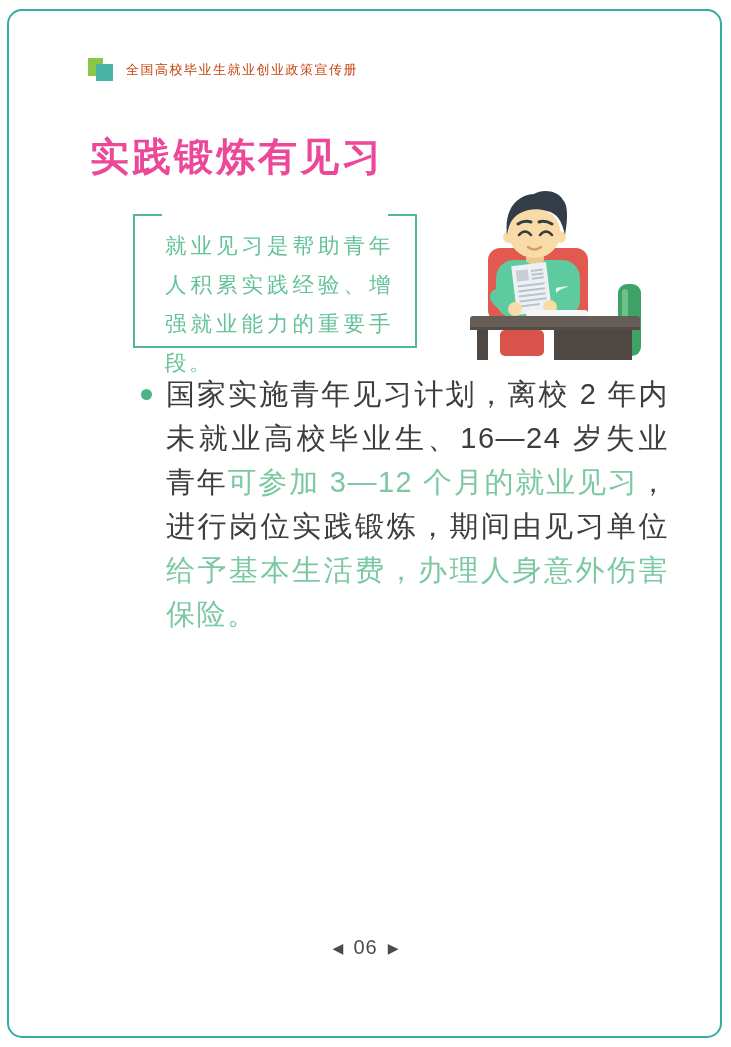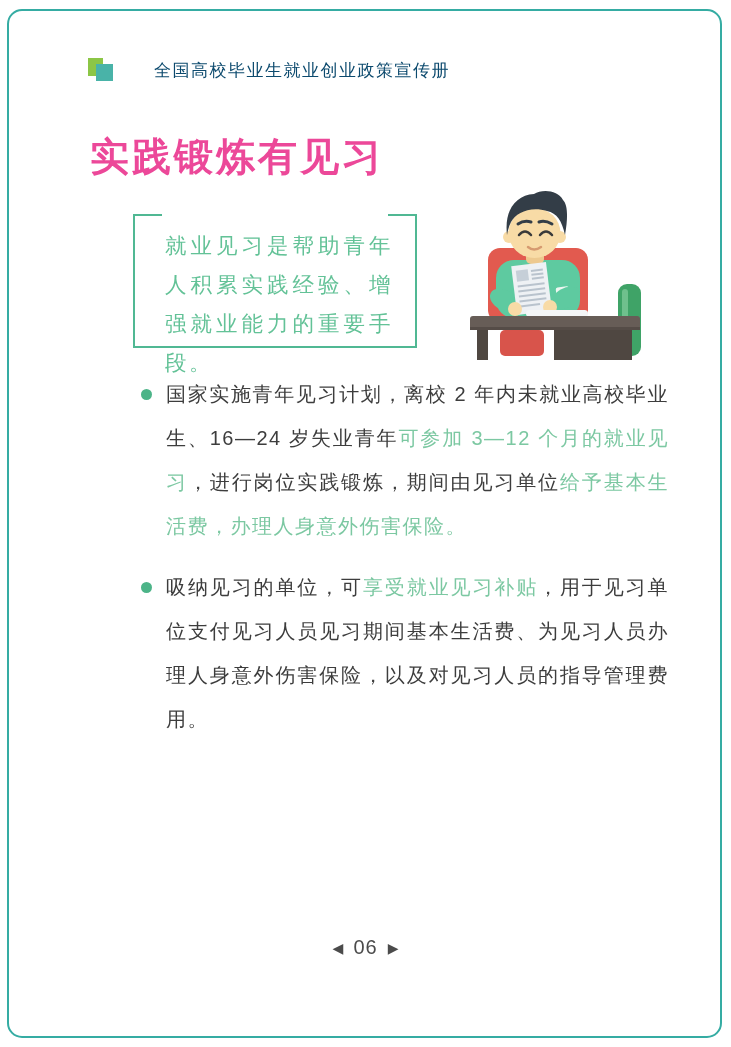--- a/index.html
+++ b/index.html
@@ -10,21 +10,21 @@
   
   .frame {
     position:absolute; left:7px; top:9px; right:9px; bottom:9px;
     border:2.5px solid #35aca3; border-radius:15px; pointer-events:none;
   }
   
   .hdr { position:absolute; left:88px; top:58px; display:flex; align-items:center; gap:11px; }
   .hdr-icon { position:relative; width:27px; height:24px; flex:0 0 auto; }
   .sq-green { position:absolute; left:0; top:0; width:15px; height:18px; background:#8cc646; }
   .sq-teal  { position:absolute; left:8px; top:6px; width:17px; height:17px; background:#49b3a8; }
-  .hdr-text { font-size:17px; color:#0c4a6e; letter-spacing:1.5px; white-space:nowrap;margin-left:28px; }
+  .hdr-text { font-size:13px; color:#c2410c; letter-spacing:1.5px; white-space:nowrap; }
   
   .title {
     position:absolute; left:90px; top:130px; margin:0;
     font-size:39px; font-weight:800; color:#ec4899; letter-spacing:3px; white-space:nowrap;
   }
   
   .quote {
     position:absolute; left:133px; top:214px; width:284px; height:134px; box-sizing:border-box;
     border-left:2px solid #50b893; border-right:2px solid #50b893; border-bottom:2px solid #50b893;
   }
@@ -37,21 +37,21 @@
     margin:13px 22px 0 30px; font-size:21.5px; line-height:39px;
     color:#63c297; letter-spacing:2.5px; text-align:justify;
   }
   
   .illus { position:absolute; left:468px; top:188px; width:202px; height:172px; }
   
   .bullets { position:absolute; left:141px; top:372px; width:528px; margin:0; padding:0; list-style:none; }
   .bullets li { position:relative; padding-left:25px; margin-bottom:17px; }
   .dot { position:absolute; left:0; top:17px; width:11px; height:11px; border-radius:50%; background:#4cb488; }
   .btext {
-    margin:0; font-size:20px; line-height:44px; color:#3d3d3d;
+    margin:0; font-size:29px; line-height:44px; color:#3d3d3d;
     letter-spacing:1.5px; text-align:justify;
   }
   .hl { color:#7cc8a2; }
   
   .foot {
     position:absolute; left:0; right:0; top:936px;
     display:flex; justify-content:center; align-items:center; gap:10px; color:#4b4b4b;
   }
   .arrow { font-size:14px; line-height:1; }
   .pnum  { font-size:20px; letter-spacing:1px; }
@@ -133,24 +133,20 @@
       <rect x="32" y="142" width="44" height="26" rx="5" fill="#d8544b"></rect>
       <rect x="86" y="142" width="78" height="30" fill="#4f4741"></rect>
     </svg>
   </div>
 
   <ul class="bullets">
     <li>
       <span class="dot"></span>
       <p class="btext"><span>国家实施青年见习计划，离校 2 年内未就业高校毕业生、16—24 岁失业青年</span><span class="hl">可参加 3—12 个月的就业见习</span><span>，进行岗位实践锻炼，期间由见习单位</span><span class="hl">给予基本生活费，办理人身意外伤害保险。</span></p>
     </li>
-    <li>
-      <span class="dot"></span>
-      <p class="btext"><span>吸纳见习的单位，可</span><span class="hl">享受就业见习补贴</span><span>，用于见习单位支付见习人员见习期间基本生活费、为见习人员办理人身意外伤害保险，以及对见习人员的指导管理费用。</span></p>
-    </li>
   </ul>
 
   <footer class="foot">
     <span class="arrow">◀</span>
     <span class="pnum">06</span>
     <span class="arrow">▶</span>
   </footer>
 </div>
 
 </body></html>

